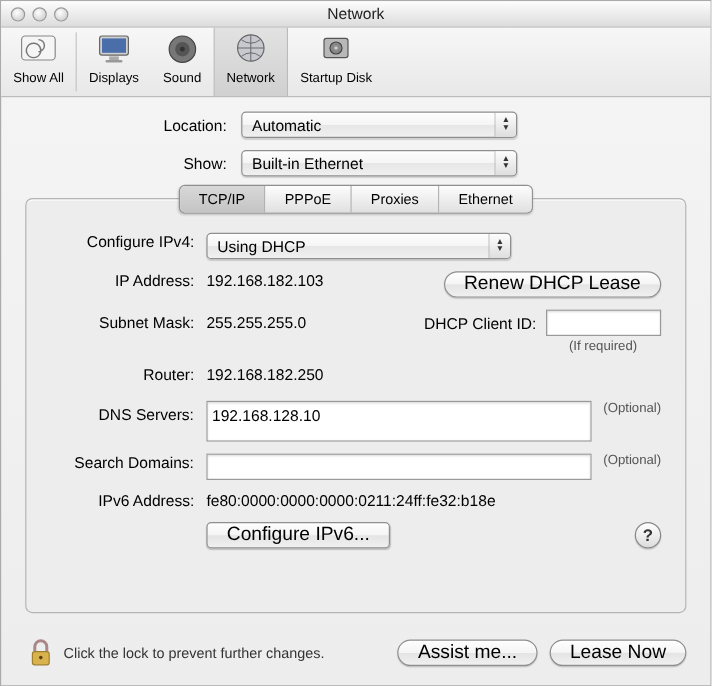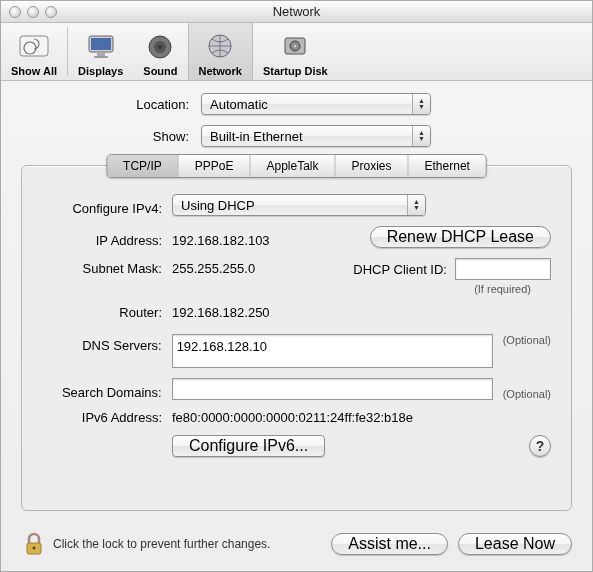--- a/index.html
+++ b/index.html
@@ -56,27 +56,25 @@
   }
   .toolbar .sep {
     width: 1px;
     background: #c5c5c5;
     margin: 4px 0;
   }
   .toolbar-item {
     display: flex;
     flex-direction: column;
     align-items: center;
-    justify-content: flex-end;
     padding: 2px 10px 3px;
     font-size: 11px;
     min-width: 52px;
     cursor: default;
     user-select: none;
-    font-weight: bold;
   }
   .toolbar-item.selected {
     background: linear-gradient(to bottom, #e2e2e2, #d0d0d0);
     border-left: 1px solid #bbb;
     border-right: 1px solid #bbb;
   }
   .toolbar-icon {
     width: 32px; height: 32px;
     margin-bottom: 2px;
     display: flex; align-items: center; justify-content: center;
@@ -156,21 +154,21 @@
     border-right: 1px solid #aaa;
     background: linear-gradient(to bottom, #fdfdfd 0%, #e0e0e0 100%);
     cursor: default;
   }
   .tab:last-child { border-right: none; }
   .tab.active {
     background: linear-gradient(to bottom, #d8d8d8 0%, #c4c4c4 100%);
   }
   .panel .prow {
     display: flex;
-    align-items: flex-end;
+    align-items: flex-start;
     margin-bottom: 10px;
   }
   .panel .plabel {
     width: 130px;
     text-align: right;
     padding-right: 10px;
   }
   .panel .pval {
     flex: 0 0 auto;
   }
@@ -314,21 +312,20 @@
       <div class="aqua-select" style="width:230px">
         <div class="sel-text">Built-in Ethernet</div>
         <div class="arrows">▲<br>▼</div>
       </div>
     </div>
 
     <div class="panel">
       <div class="tabs">
         <div class="tab active">TCP/IP</div>
         <div class="tab">PPPoE</div>
-        <div class="tab">AppleTalk</div>
         <div class="tab">Proxies</div>
         <div class="tab">Ethernet</div>
       </div>
 
       <div class="prow">
         <div class="plabel">Configure IPv4:</div>
         <div class="aqua-select" style="width:254px">
           <div class="sel-text">Using DHCP</div>
           <div class="arrows">▲<br>▼</div>
         </div>

